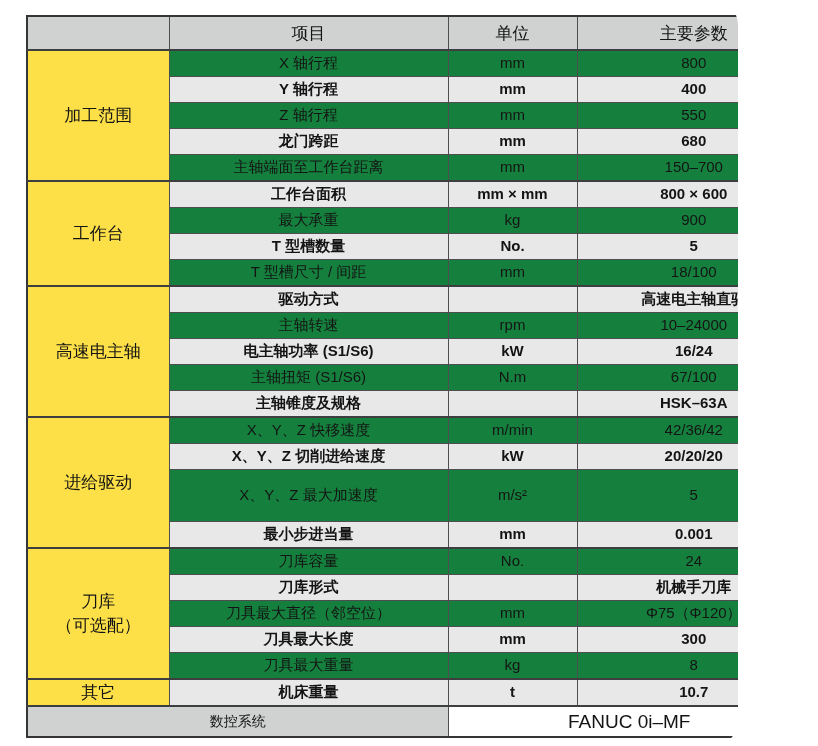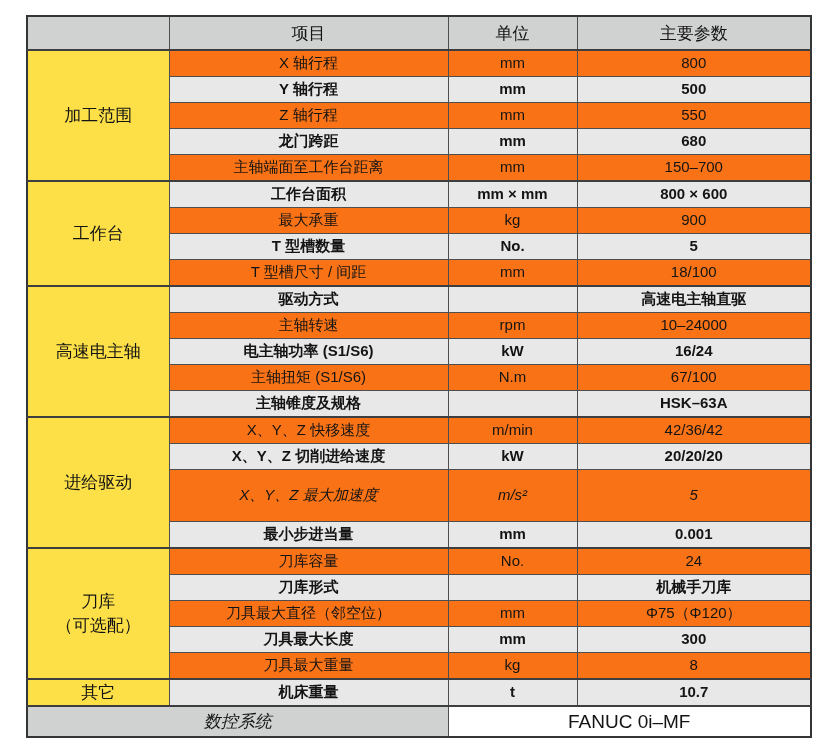--- a/index.html
+++ b/index.html
@@ -1,22 +1,23 @@
 <!DOCTYPE html>
 <html><head>
 <meta charset="utf-8">
 <style>
   html, body { margin: 0; padding: 0; background: #ffffff; }
   .page {
     position: relative;
-    width: 818px;
+    width: 738px;
     height: 746px;
     background: #ffffff;
     overflow: hidden;
     font-family: "Liberation Sans", "DejaVu Sans", sans-serif;
+    border-radius: 25px;
   }
   table.spec {
     position: absolute;
     left: 26px;
     top: 15px;
     width: 784px;
     border-collapse: collapse;
     table-layout: fixed;
     color: #141414;
     border: 2px solid #333537;
@@ -35,30 +36,29 @@
     font-size: 17px;
     border-bottom: 2px solid #3c3e40;
   }
   .spec .cat {
     background: #fde047;
     font-size: 17px;
     white-space: pre-line;
     line-height: 1.4;
   }
   .spec tbody td { height: 25px; font-size: 15px; line-height: 1.1; }
-  .spec tr.plain td { background: #f97316; }
+  .spec tr.plain td { background: #15803d; }
   .spec tr.shade td { background: #e7e8e7; font-weight: bold; }
-  .spec tr.tall td { height: 51px; font-style: italic; }
+  .spec tr.tall td { height: 51px; }
   .spec tr.group-start td, .spec tr.group-start th { border-top: 2px solid #3c3e40; }
   .spec tfoot th {
     background: #d0d2d1;
     height: 29px;
-    font-size: 17px;
+    font-size: 14px;
     border-top: 2px solid #3c3e40;
-    font-style: italic;
   }
   .spec tfoot td {
     background: #ffffff;
     height: 29px;
     font-size: 19px;
     border-top: 2px solid #3c3e40;
   }
 </style>
 </head>
 <body>
@@ -82,21 +82,21 @@
     <tbody>
         <tr class="plain group-start">
           <th rowspan="5" class="cat">加工范围</th>
           <td>X 轴行程</td>
           <td>mm</td>
           <td>800</td>
         </tr>
         <tr class="shade">
           <td>Y 轴行程</td>
           <td>mm</td>
-          <td>500</td>
+          <td>400</td>
         </tr>
         <tr class="plain">
           <td>Z 轴行程</td>
           <td>mm</td>
           <td>550</td>
         </tr>
         <tr class="shade">
           <td>龙门跨距</td>
           <td>mm</td>
           <td>680</td>

